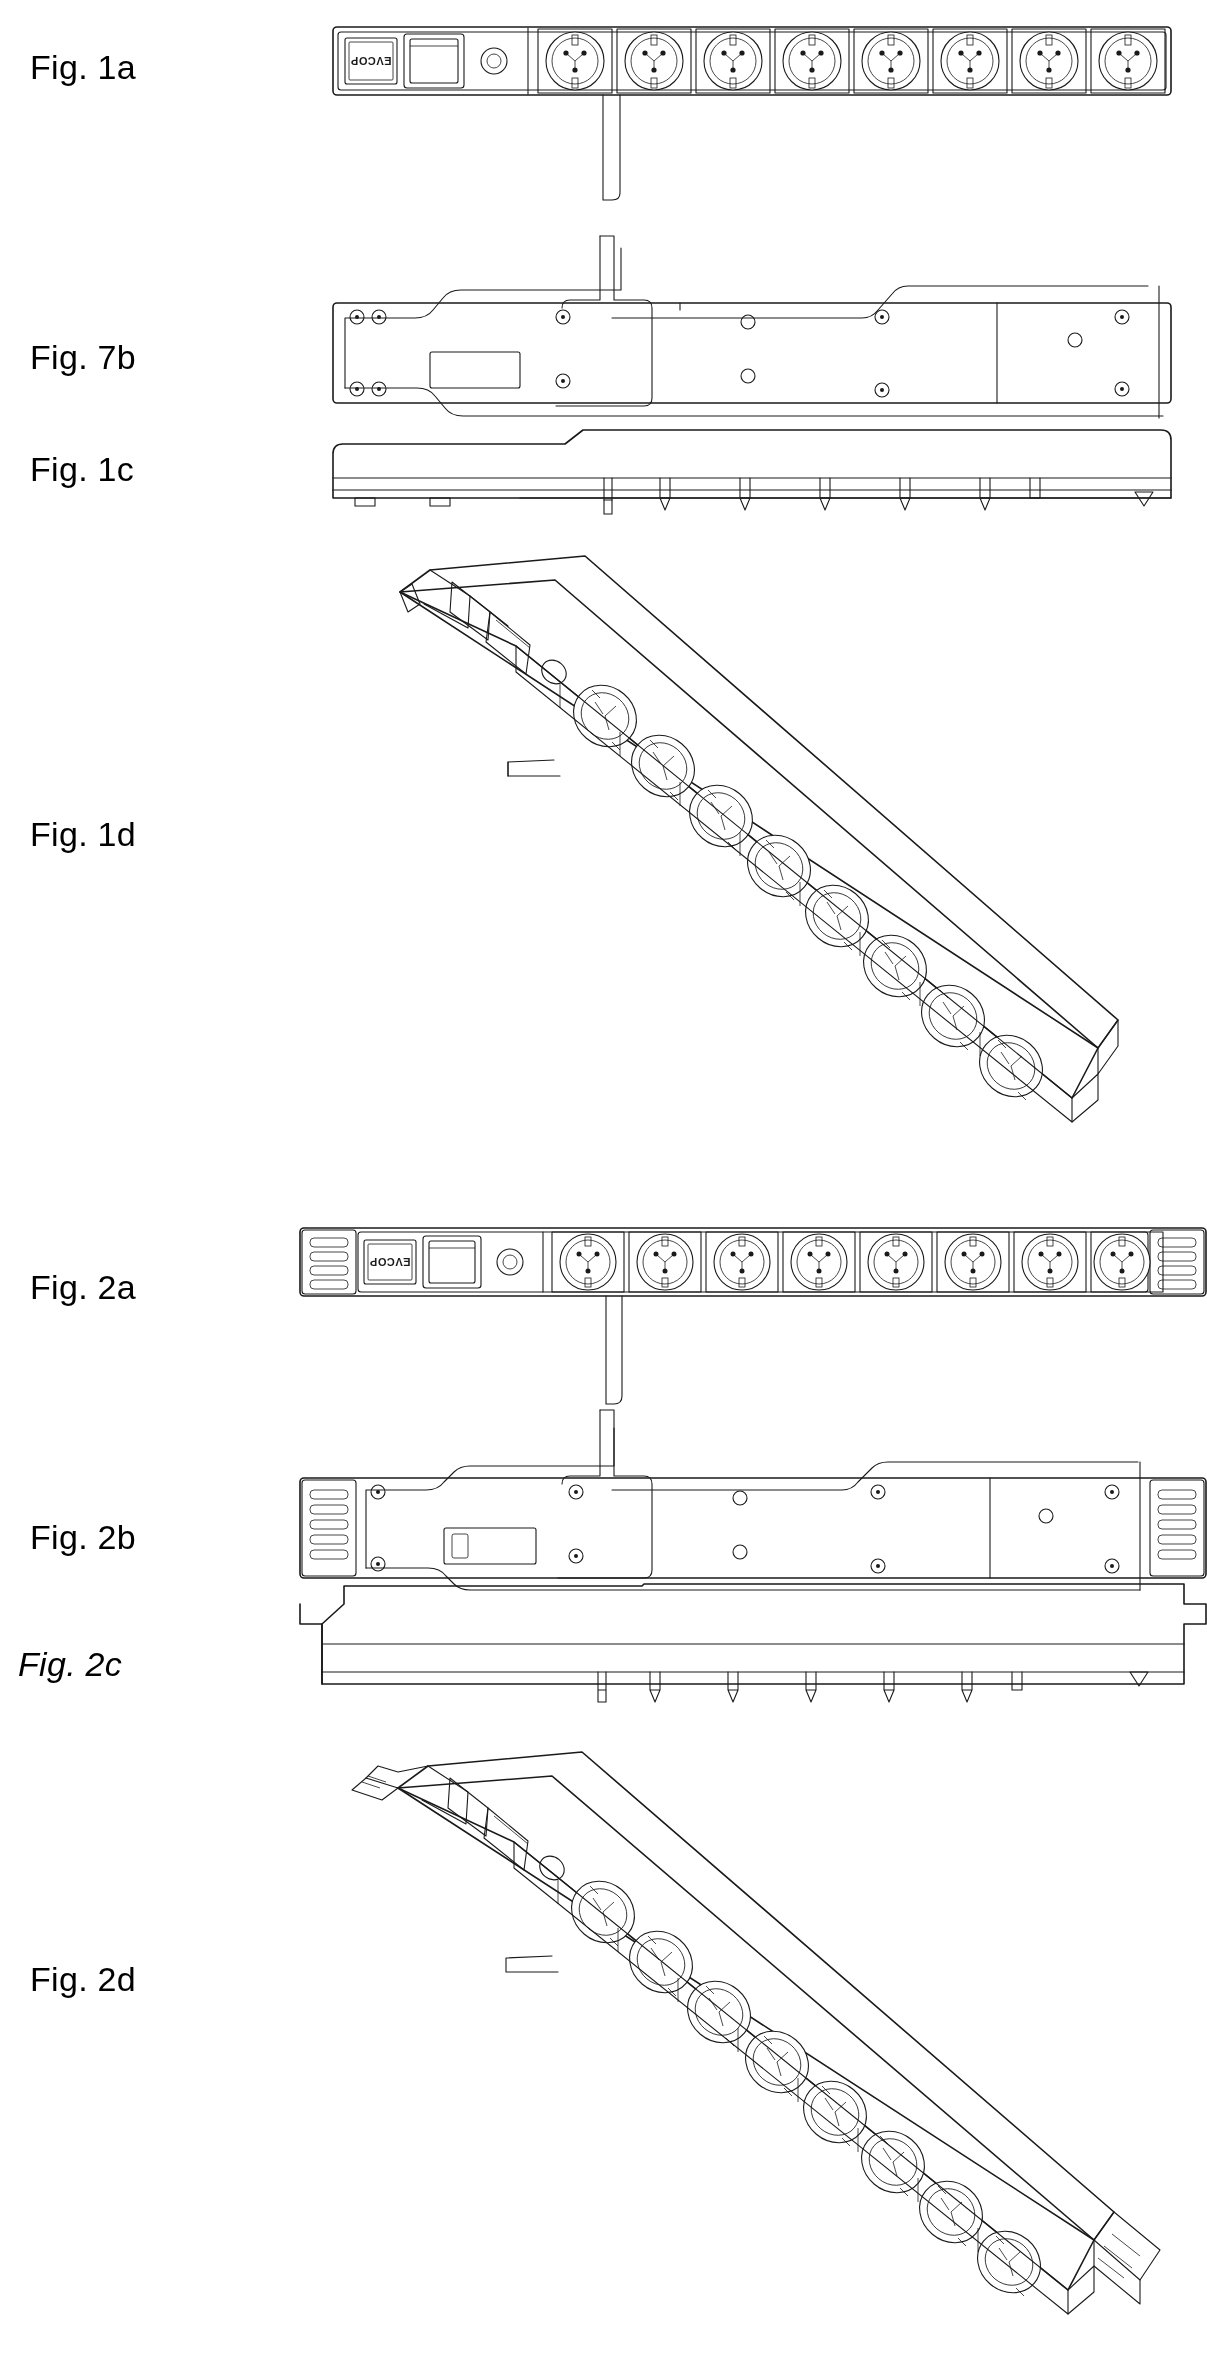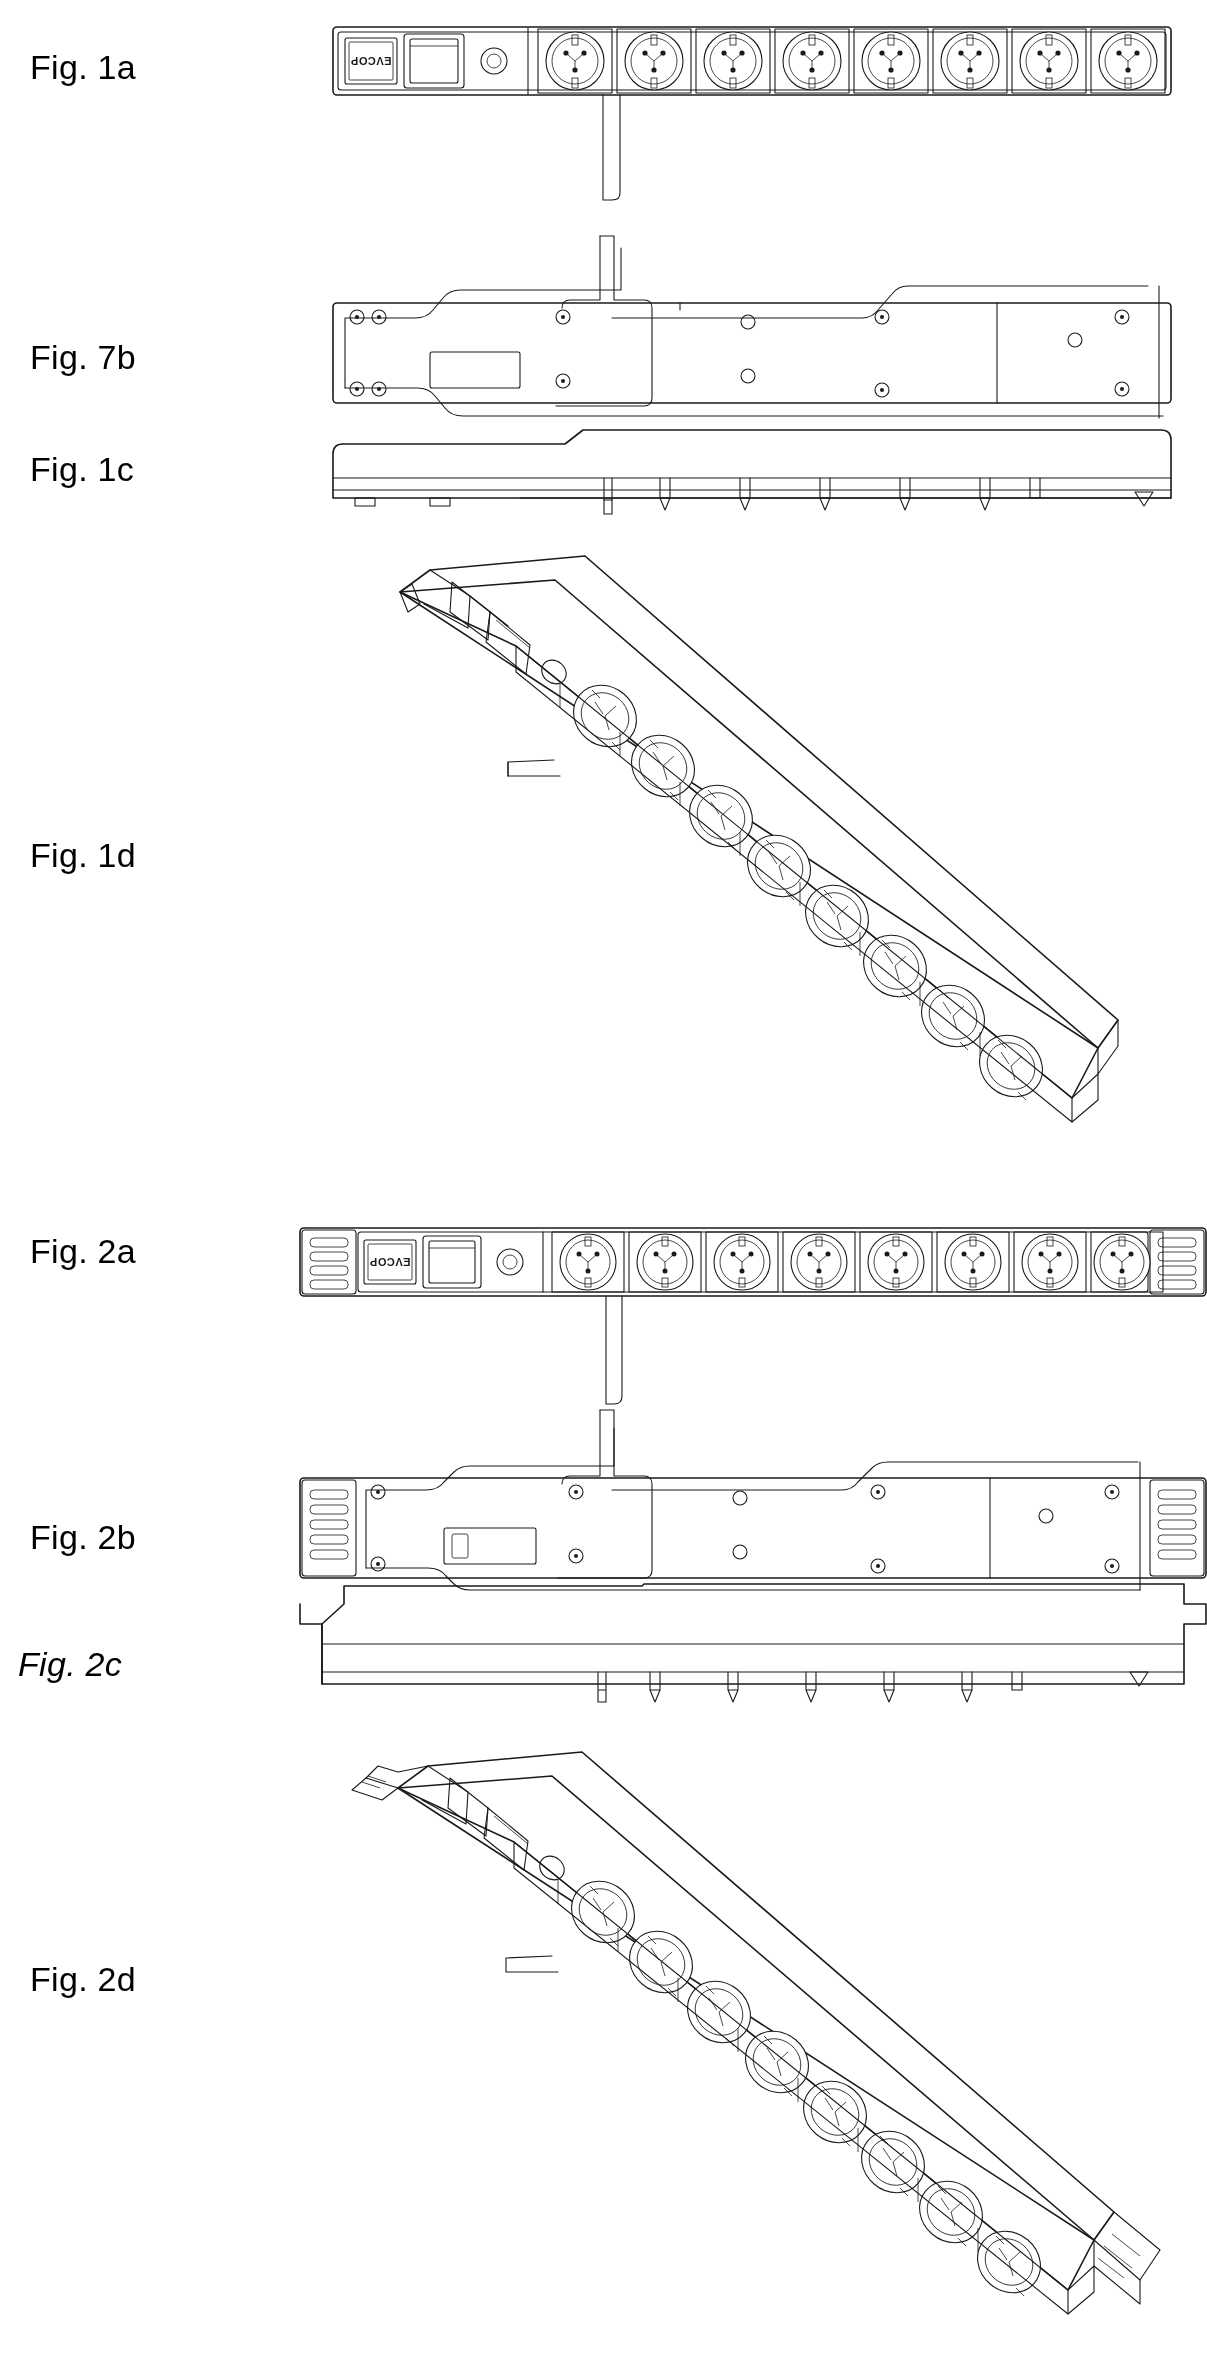--- a/index.html
+++ b/index.html
@@ -25,22 +25,22 @@
     position: absolute;
     font-family: "Liberation Sans", sans-serif;
     font-size: 34px;
     color: #000000;
     letter-spacing: 0.3px;
     white-space: nowrap;
   }
   .fig-1a { left: 30px;  top: 48px; }
   .fig-1b { left: 30px;  top: 338px; }
   .fig-1c { left: 30px;  top: 450px; }
-  .fig-1d { left: 30px;  top: 815px; margin-top: 21px; }
-  .fig-2a { left: 30px;  top: 1232px; }
+  .fig-1d { left: 30px;  top: 815px; }
+  .fig-2a { left: 30px;  top: 1268px; }
   .fig-2b { left: 30px;  top: 1518px; }
   .fig-2c { left: 18px;  top: 1645px; font-style: italic; }
   .fig-2d { left: 30px;  top: 1960px; }
 
   .drawing {
     position: absolute;
     left: 0; top: 0;
     width: 1207px;
     height: 2362px;
     pointer-events: none;

